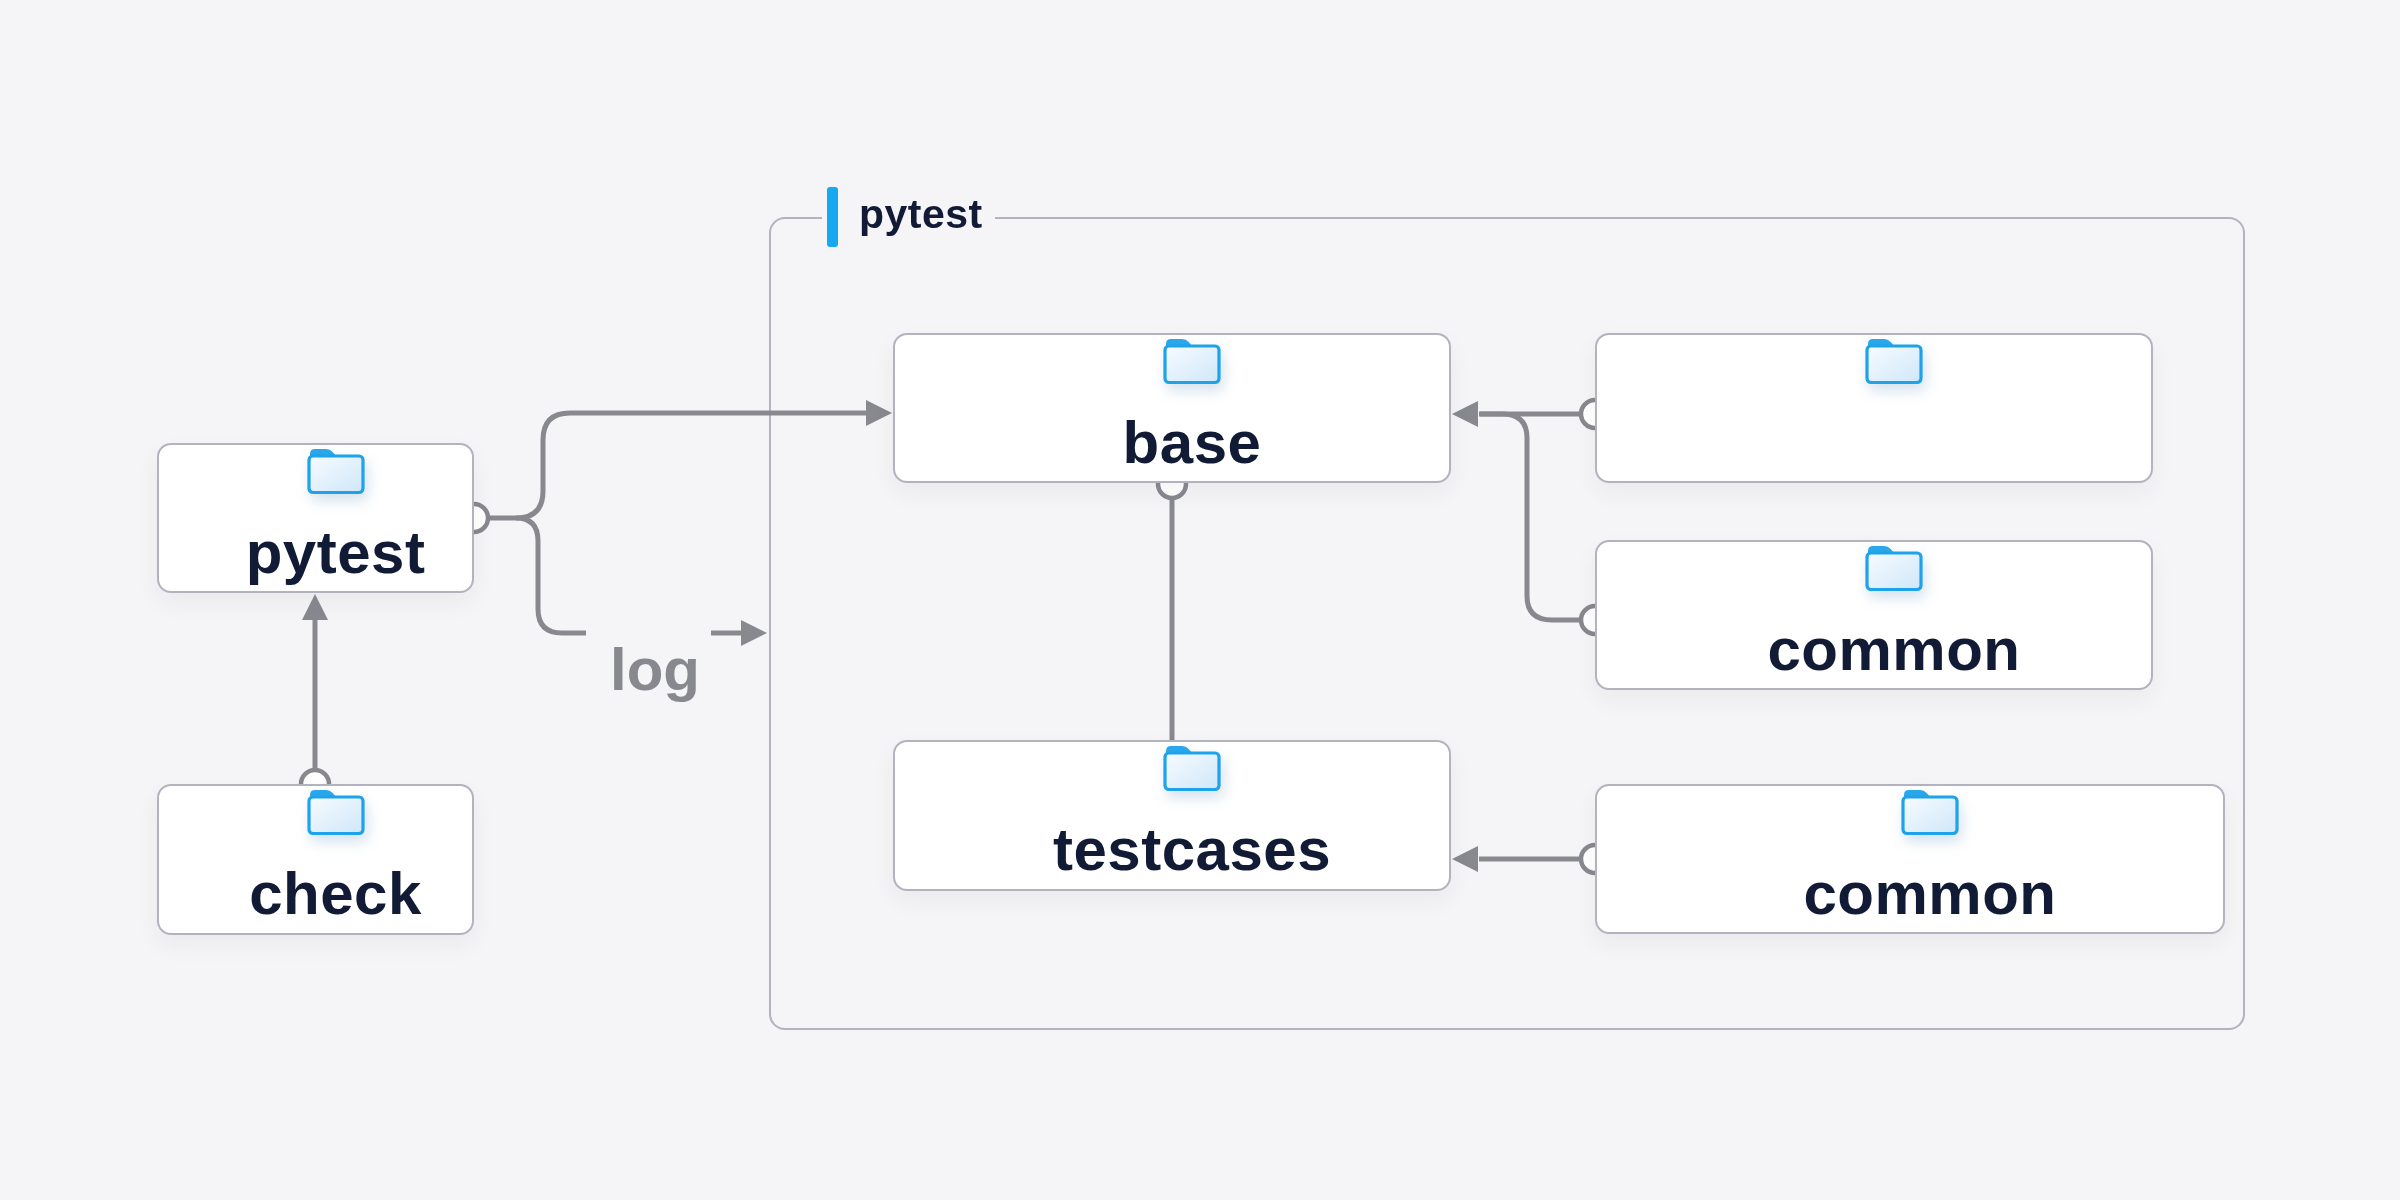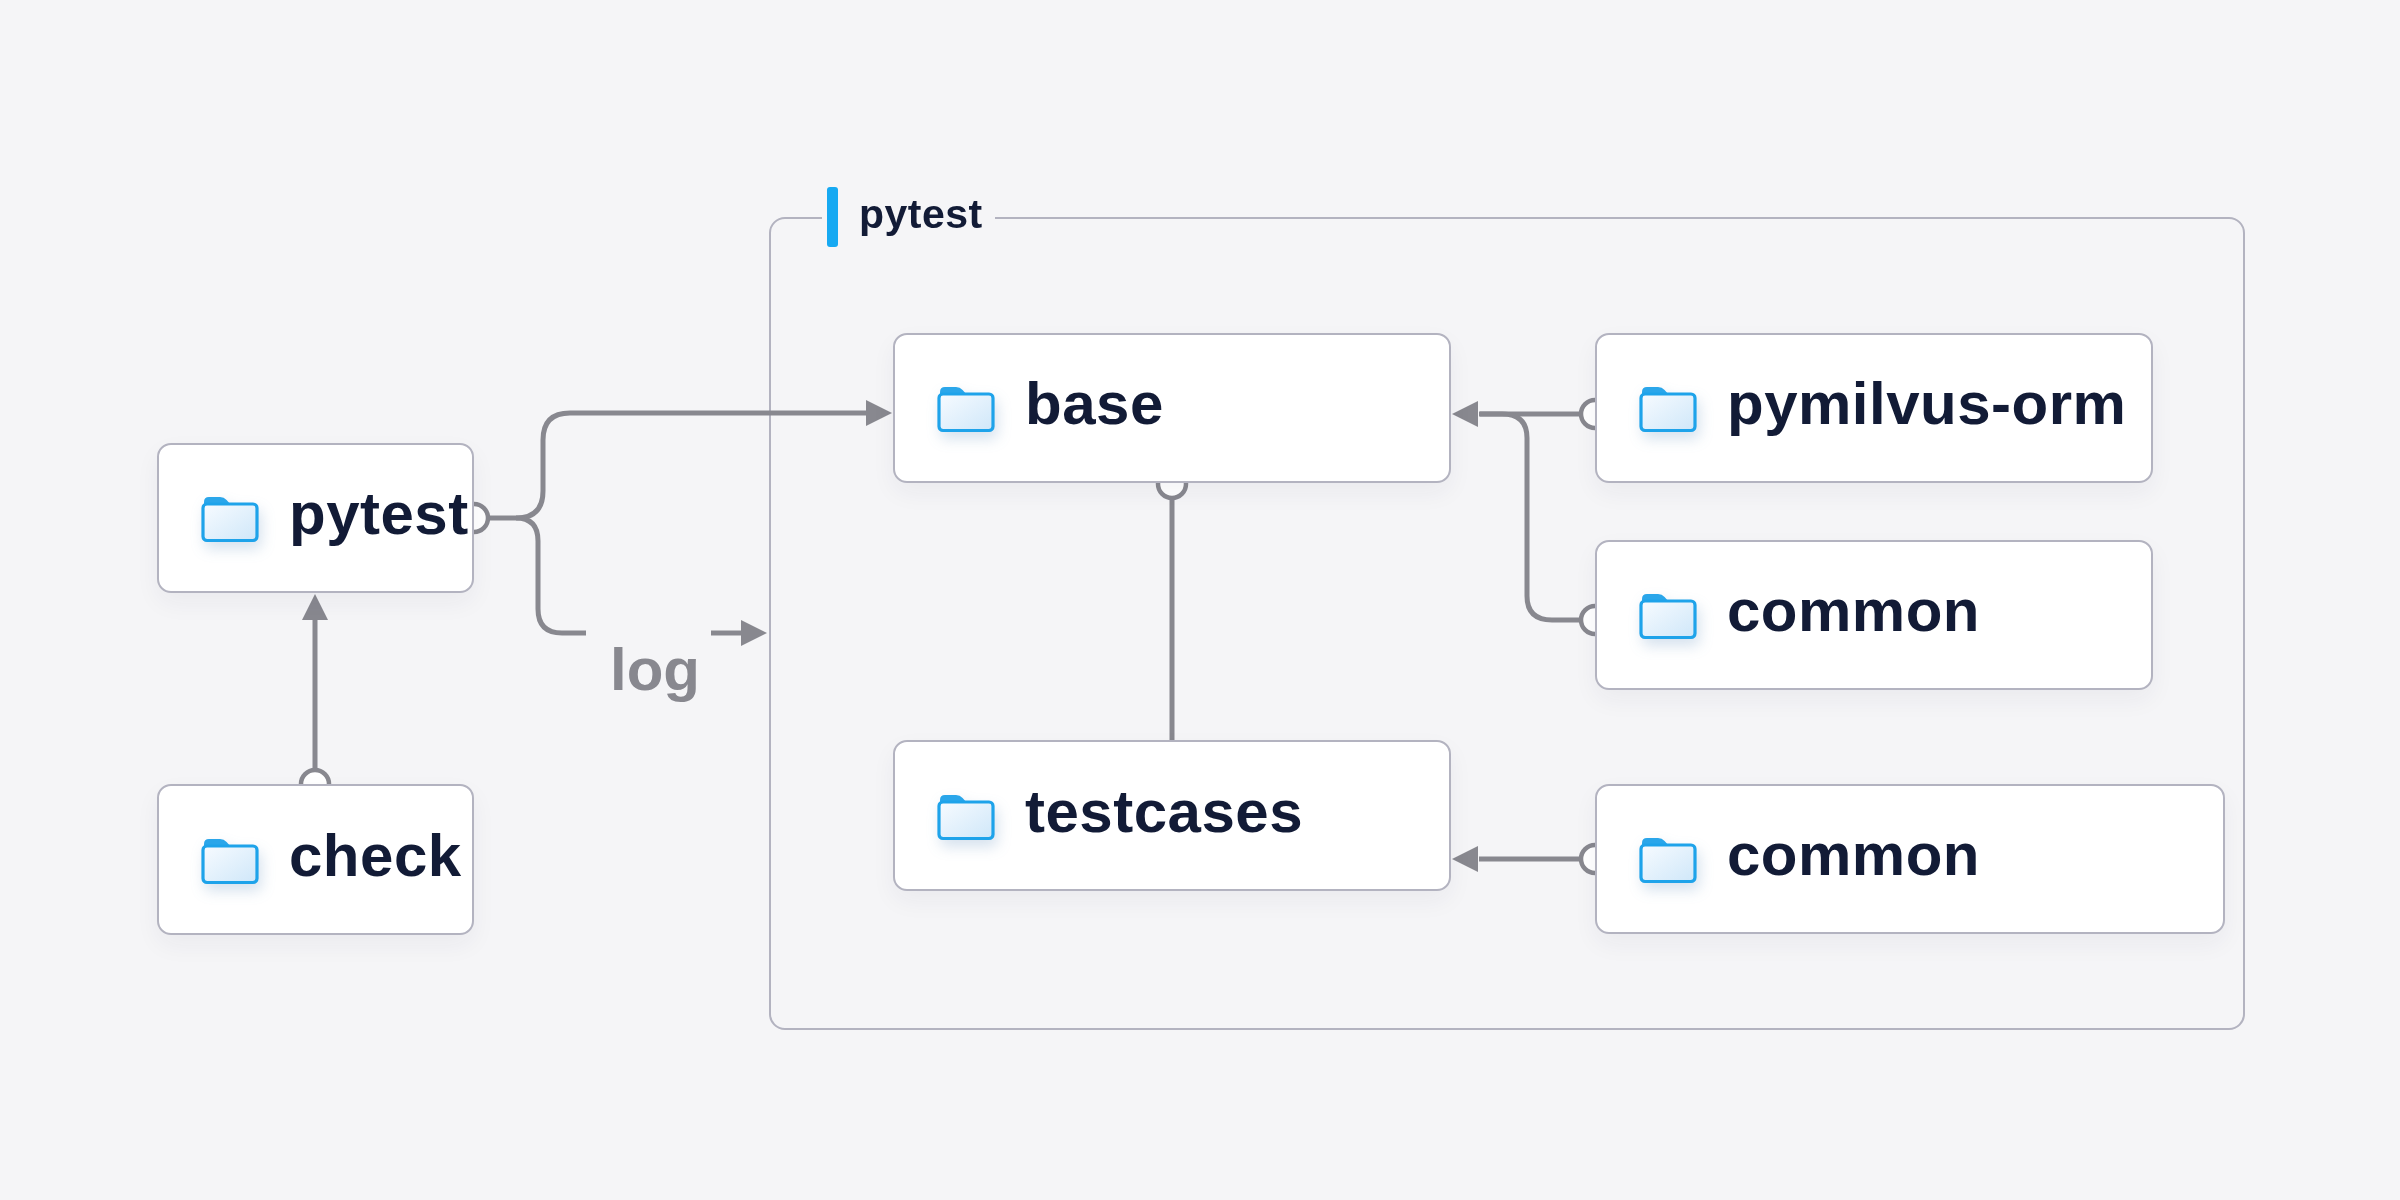--- a/index.html
+++ b/index.html
@@ -34,20 +34,21 @@
   .edge-layer{position:absolute;left:0;top:0;width:2400px;height:1200px;}
 
   
   .node{
     position:absolute;display:flex;align-items:center;gap:28px;
     padding-left:40px;box-sizing:border-box;
     background:var(--node-bg,#ffffff);
     border:2px solid var(--border,#b3b3c0);
     border-radius:14px;
     box-shadow:0 10px 24px rgba(30,40,80,.05);
+    flex-direction:column;
   }
   .node-label{
     font-size:60px;font-weight:700;letter-spacing:.5px;
     color:var(--text,#121b36);line-height:1;padding-bottom:8px;
     white-space:nowrap;
   }
   .folder-icon{display:block;width:62px;height:50px;}
   .folder-icon svg{display:block;filter:drop-shadow(3px 7px 7px rgba(50,110,170,.20));}
 
   
@@ -148,21 +149,20 @@
     <span class="node-label">base</span>
   </div>
 
   <div class="node" style="left:1595px;top:333px;width:558px;height:150px">
     <span class="folder-icon">
       <svg width="62" height="50" viewBox="0 0 62 50">
         <path d="M5 12 V9 q0 -5 5 -5 h11 q4 0 6.6 3 l4.4 5 z" style="fill:var(--folder-tab,#2aa6ea)"></path>
         <rect x="4" y="11" width="54" height="36.5" rx="4" fill="url(#folderGrad)" style="stroke:var(--folder-border,#1ea3ea)" stroke-width="3.2"></rect>
       </svg>
     </span>
-    <span class="node-label">pymilvus-orm</span>
   </div>
 
   <div class="node" style="left:1595px;top:540px;width:558px;height:150px">
     <span class="folder-icon">
       <svg width="62" height="50" viewBox="0 0 62 50">
         <path d="M5 12 V9 q0 -5 5 -5 h11 q4 0 6.6 3 l4.4 5 z" style="fill:var(--folder-tab,#2aa6ea)"></path>
         <rect x="4" y="11" width="54" height="36.5" rx="4" fill="url(#folderGrad)" style="stroke:var(--folder-border,#1ea3ea)" stroke-width="3.2"></rect>
       </svg>
     </span>
     <span class="node-label">common</span>

